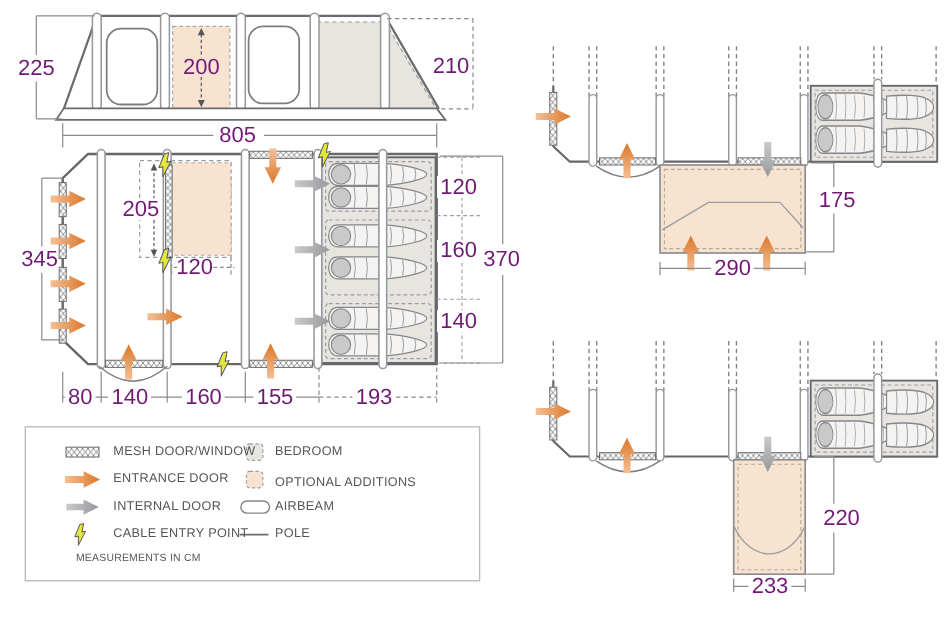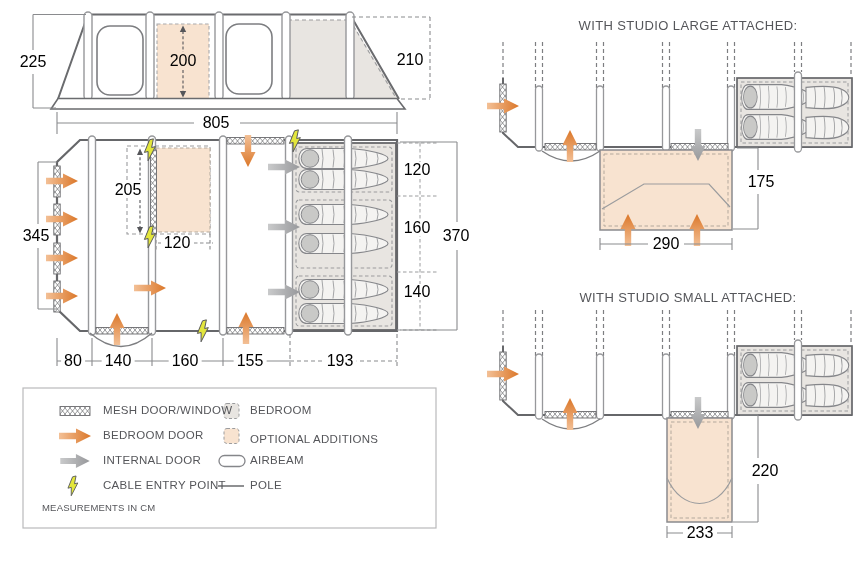--- a/index.html
+++ b/index.html
@@ -1,25 +1,25 @@
 <!DOCTYPE html>
 <html><head>
 <meta charset="utf-8">
 <style>
   html,body{margin:0;padding:0;background:#fff;}
   #stage{position:relative;width:860px;height:564px;background:#fff;overflow:hidden;
          font-family:"Liberation Sans", sans-serif;color:#4e4f52;}
   #artwork{position:absolute;left:0;top:0;}
-  .lbl{position:absolute;transform:translate(-50%,-50%);font-size:16px;color:#000000;
+  .lbl{position:absolute;transform:translate(-50%,-50%);font-size:20px;color:#701a75;
        white-space:nowrap;line-height:1;}
   .chip{background:#fff;padding:0 3px;}
   .title{font-size:13px;letter-spacing:.4px;color:#55565a;}
   .leg{position:absolute;transform:translateY(-50%);font-size:11.5px;letter-spacing:.3px;
        color:#55565a;white-space:nowrap;line-height:1;}
-  .note{position:absolute;font-size:9.5px;letter-spacing:.2px;color:#55565a;white-space:nowrap;}
+  .note{position:absolute;font-size:9.5px;letter-spacing:.2px;color:#55565a;white-space:nowrap;margin-left:27px;}
 </style>
 </head>
 <body>
 
 <div id="stage">
 
 <svg id="artwork" width="860" height="564" viewBox="0 0 860 564">
   <defs>
     <pattern id="mesh" patternUnits="userSpaceOnUse" width="5" height="6">
       <rect width="5" height="6" fill="#ffffff"></rect>
@@ -284,30 +284,28 @@
 <div class="lbl chip" style="left:417px;top:228px">160</div>
 <div class="lbl chip" style="left:417px;top:292px">140</div>
 <div class="lbl chip" style="left:456px;top:236px">370</div>
 
 <div class="lbl chip" style="left:73px;top:361px">80</div>
 <div class="lbl chip" style="left:118px;top:361px">140</div>
 <div class="lbl chip" style="left:185px;top:361px">160</div>
 <div class="lbl chip" style="left:250px;top:361px">155</div>
 <div class="lbl chip" style="left:340px;top:361px">193</div>
 
-<div class="lbl title" style="left:688px;top:25px">WITH STUDIO LARGE ATTACHED:</div>
 <div class="lbl chip" style="left:761px;top:182px">175</div>
 <div class="lbl chip" style="left:666px;top:244px">290</div>
 
-<div class="lbl title" style="left:688px;top:297px">WITH STUDIO SMALL ATTACHED:</div>
 <div class="lbl chip" style="left:765px;top:471px">220</div>
 <div class="lbl chip" style="left:700px;top:533px">233</div>
 
 <div class="leg" style="left:103px;top:411px">MESH DOOR/WINDOW</div>
-<div class="leg" style="left:103px;top:436px">BEDROOM DOOR</div>
+<div class="leg" style="left:103px;top:436px">ENTRANCE DOOR</div>
 <div class="leg" style="left:103px;top:461px">INTERNAL DOOR</div>
 <div class="leg" style="left:103px;top:486px">CABLE ENTRY POINT</div>
 <div class="leg" style="left:250px;top:411px">BEDROOM</div>
 <div class="leg" style="left:250px;top:440px">OPTIONAL ADDITIONS</div>
 <div class="leg" style="left:250px;top:461px">AIRBEAM</div>
 <div class="leg" style="left:250px;top:486px">POLE</div>
 <div class="note" style="left:42px;top:502px">MEASUREMENTS IN CM</div>
 
 </div>
 

